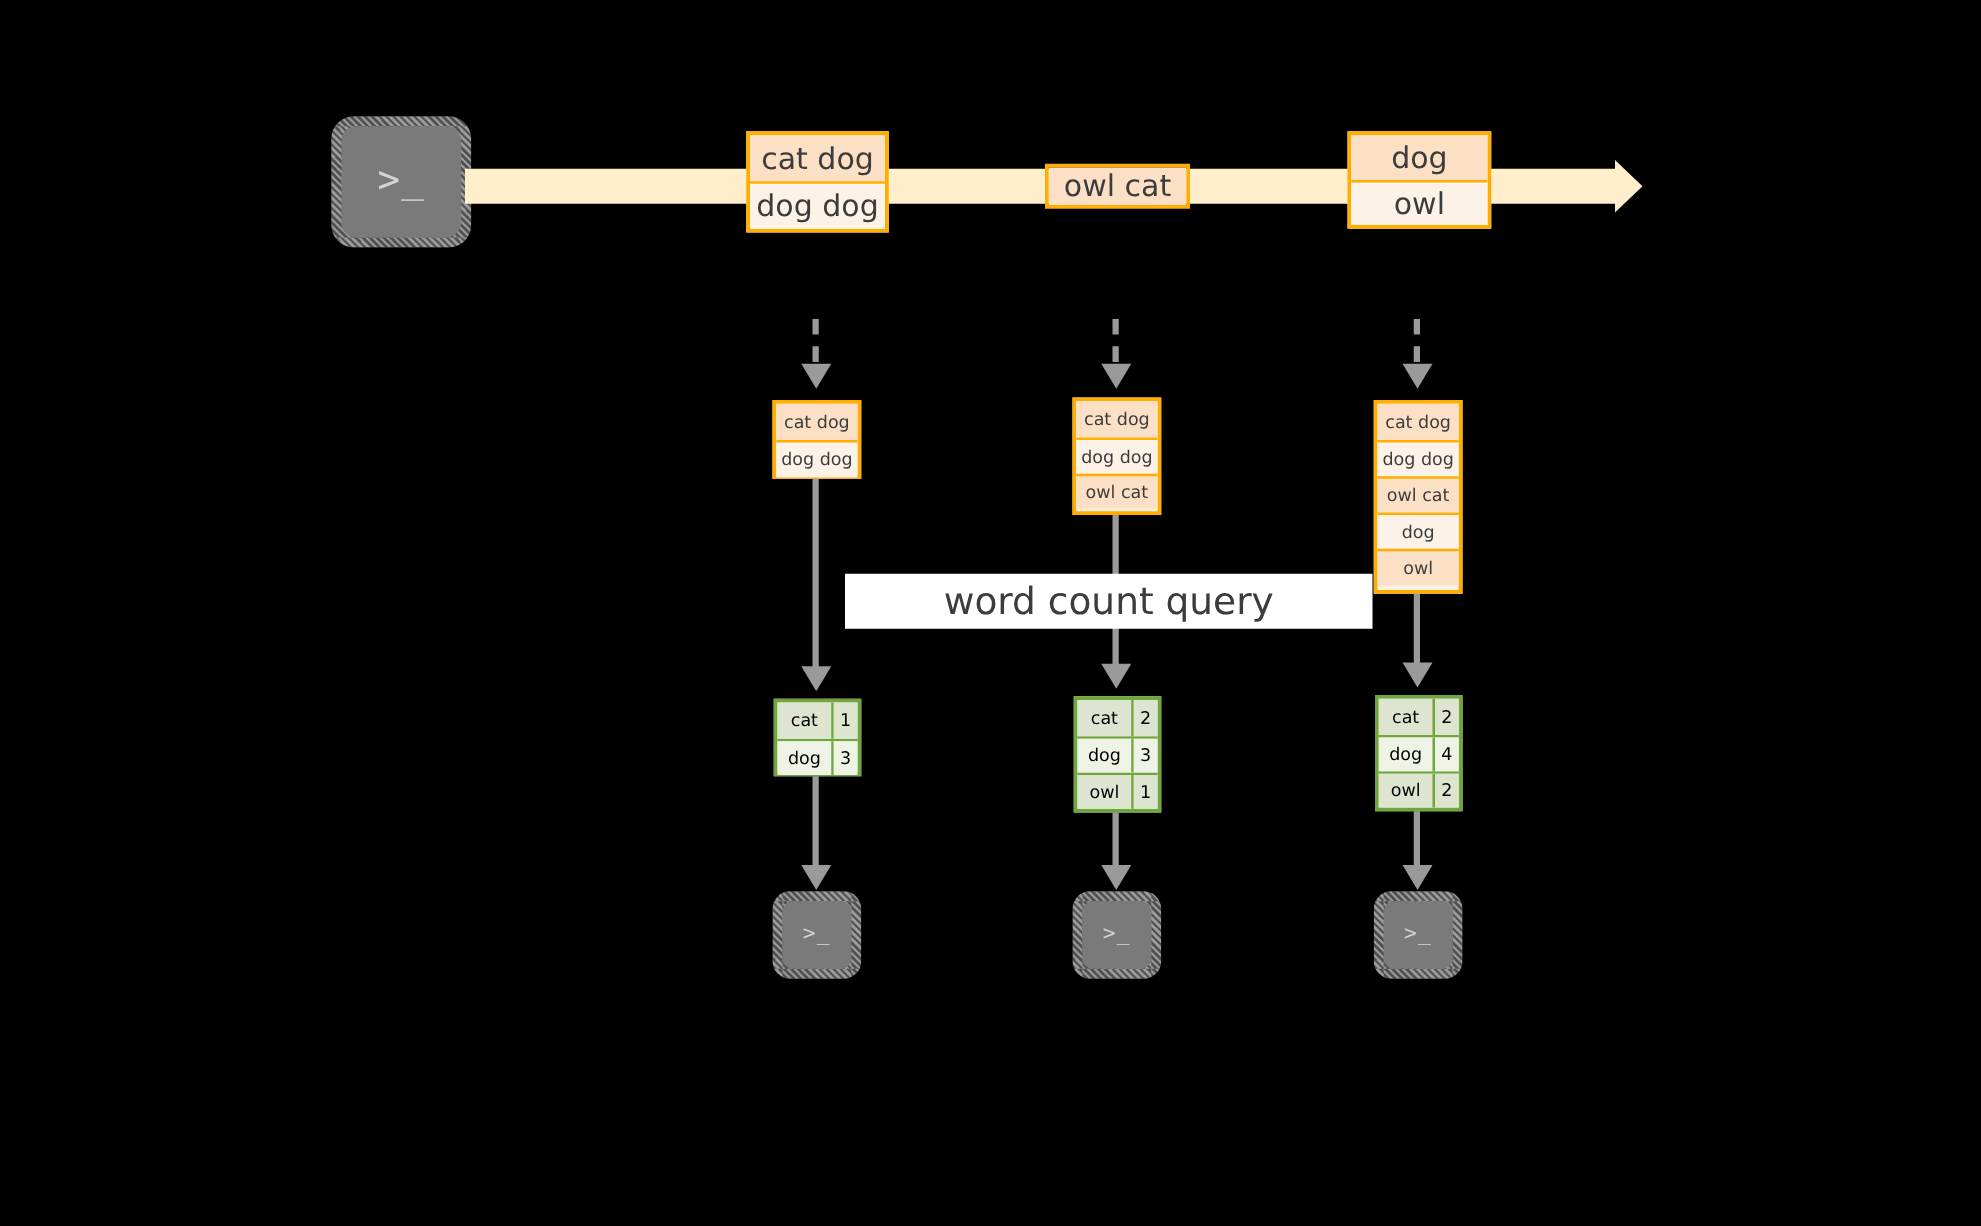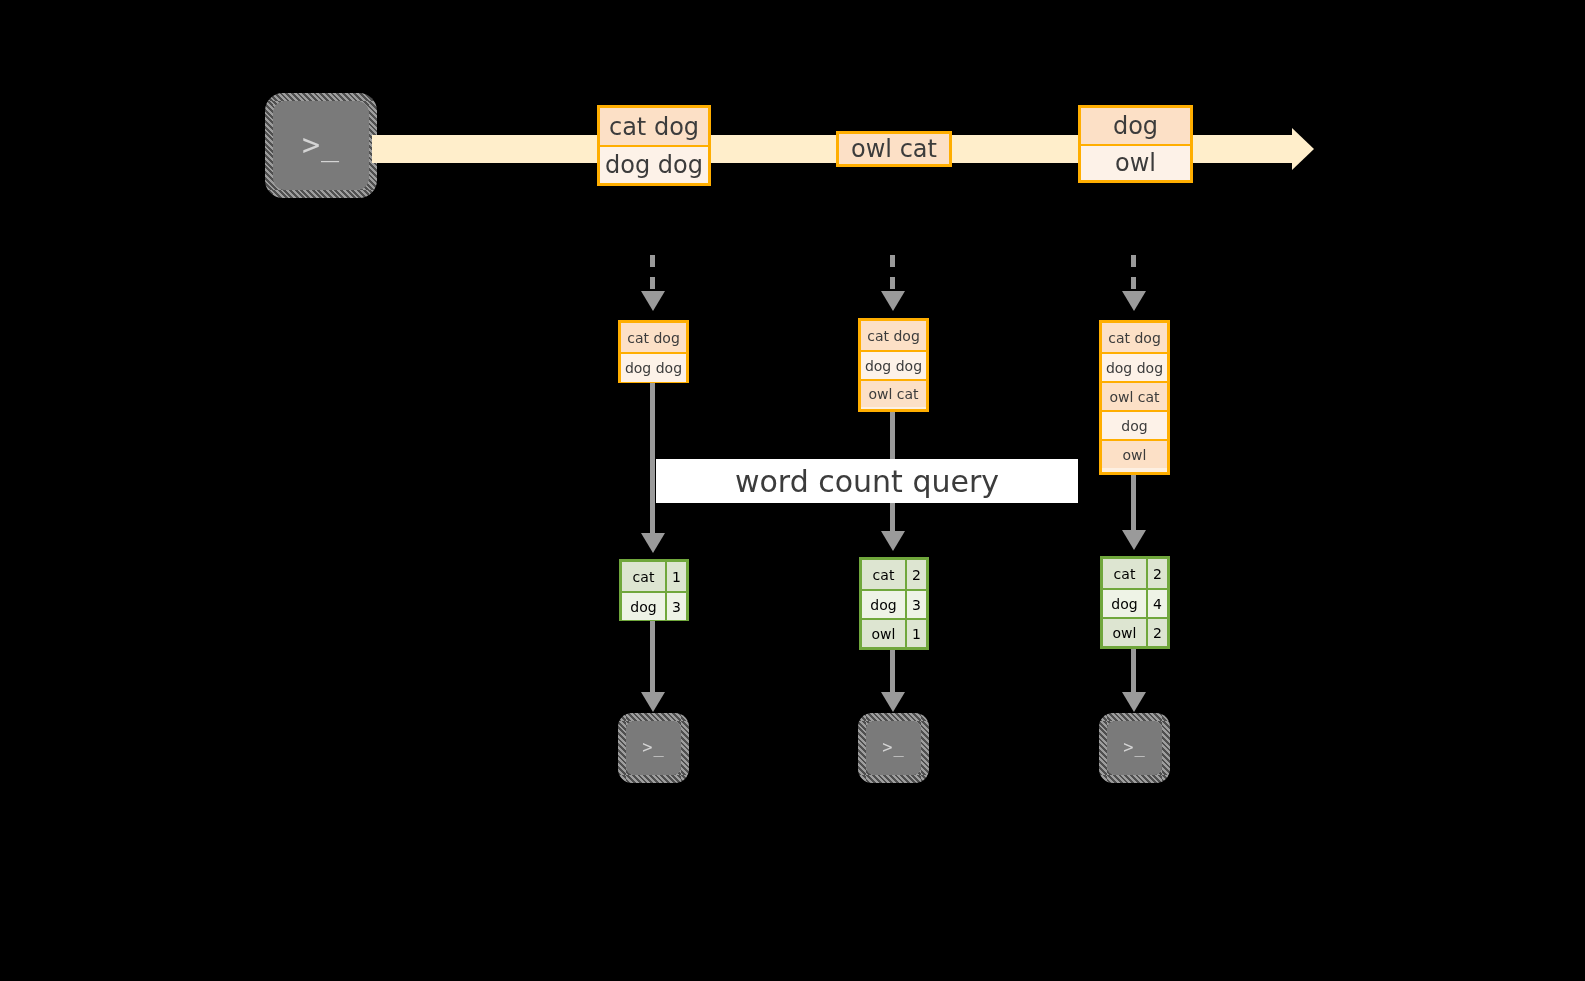--- a/index.html
+++ b/index.html
@@ -259,15 +259,15 @@
   </div>
 
   <div class="vline" style="left:1131px; top:649px; height:45px;"></div>
   <div class="vhead" style="left:1122px; top:692px;"></div>
 
   <div class="term" style="left:1099px; top:713px; width:71px; height:70px;">
     <div class="inner"></div>
     <div class="glyph" style="font-size:17px;">&gt;_</div>
   </div>
 
-  <div class="querylabel" style="left:656px; top:459px; width:422px; height:44px; font-size:30px;">word count query</div>
+  <div class="querylabel" style="left:676px; top:459px; width:422px; height:44px; font-size:30px;">word count query</div>
 
 </div>
 
 </body></html>

